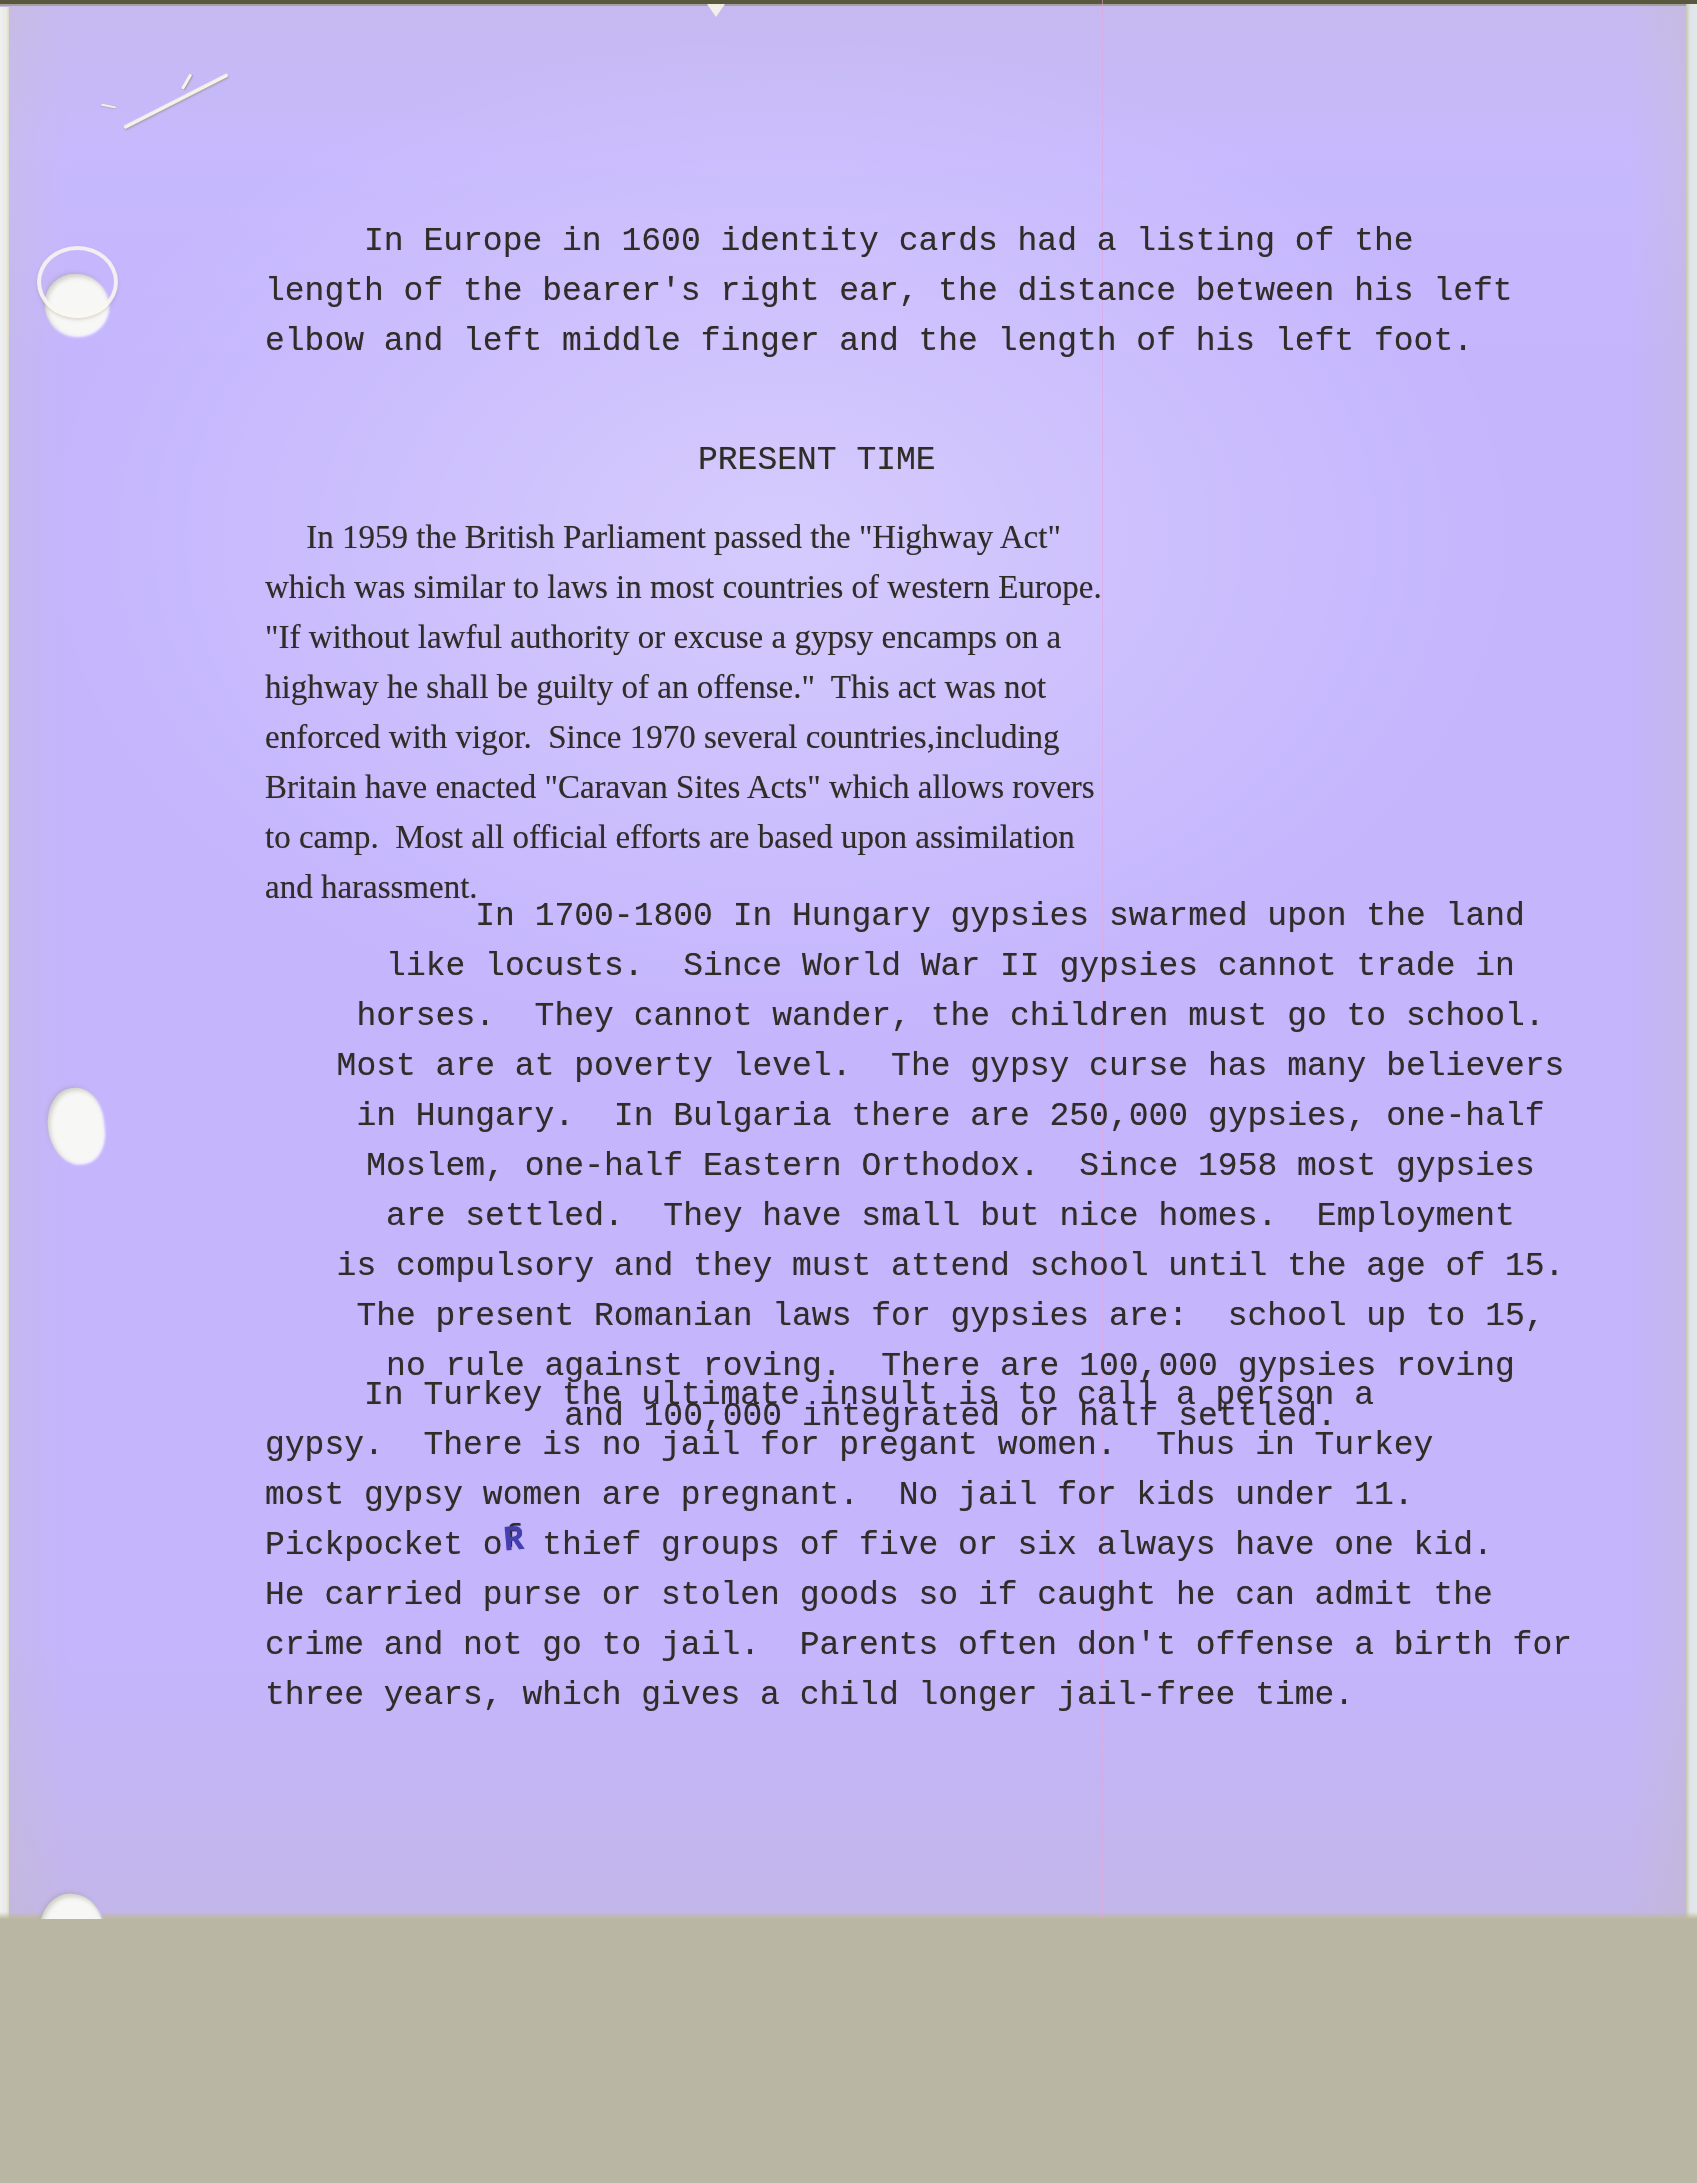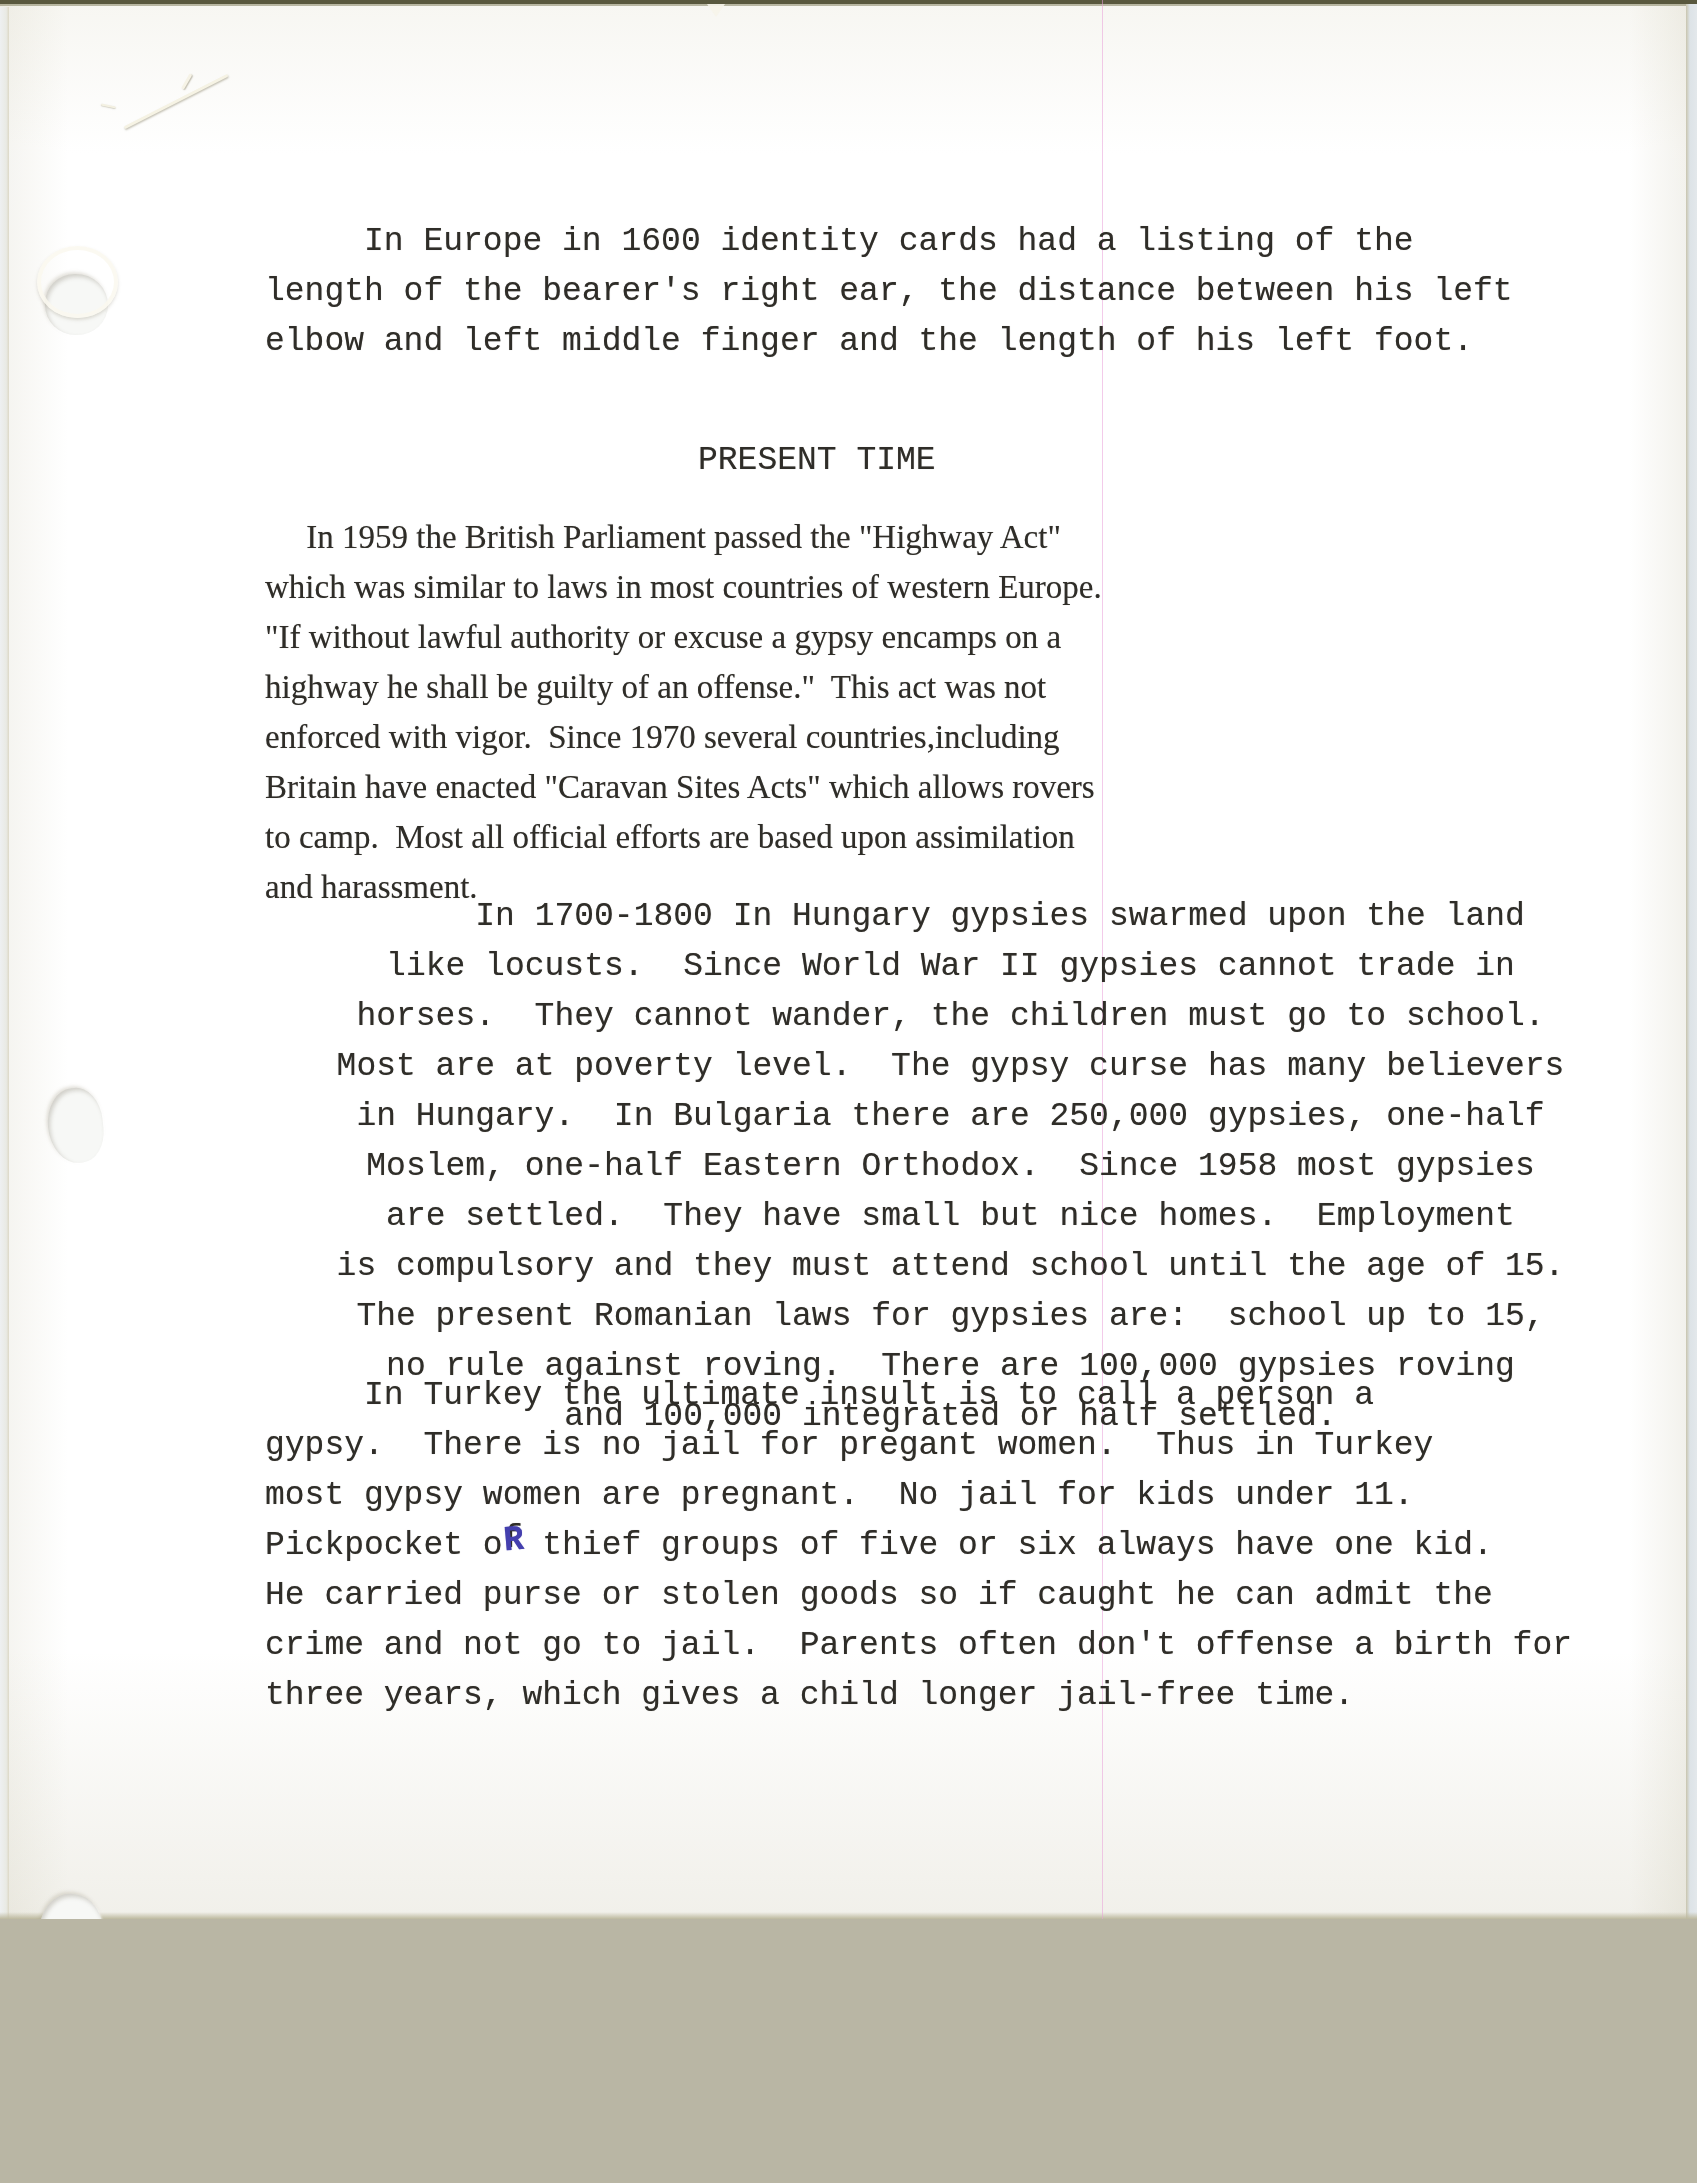--- a/index.html
+++ b/index.html
@@ -4,21 +4,21 @@
 <style>
   html,body{margin:0;padding:0;}
   body{
     width:1697px;height:2183px;
     background:#b9b6a4;
     font-family:"Liberation Mono","DejaVu Sans Mono",monospace;
     overflow:hidden;
   }
   .scan{
     position:relative;width:1697px;height:1919px;
-    background:#ffffff;
+    background:#c4b5fd;
     overflow:hidden;
   }
   
   .paper-tone{
     position:absolute;left:0;top:0;right:0;bottom:0;
     background:
       radial-gradient(ellipse 1065px 732px at 46% 28%, rgba(255,255,255,0.30), rgba(255,255,255,0) 70%),
       linear-gradient(180deg, rgba(210,205,180,0.18) 0%, rgba(255,255,255,0.05) 8%, rgba(255,255,255,0) 20%, rgba(255,255,255,0) 86%, rgba(190,185,158,0.22) 100%),
       linear-gradient(90deg, rgba(200,196,172,0.20) 0%, rgba(255,255,255,0) 4%, rgba(255,255,255,0) 96%, rgba(195,190,165,0.25) 100%);
     pointer-events:none;

